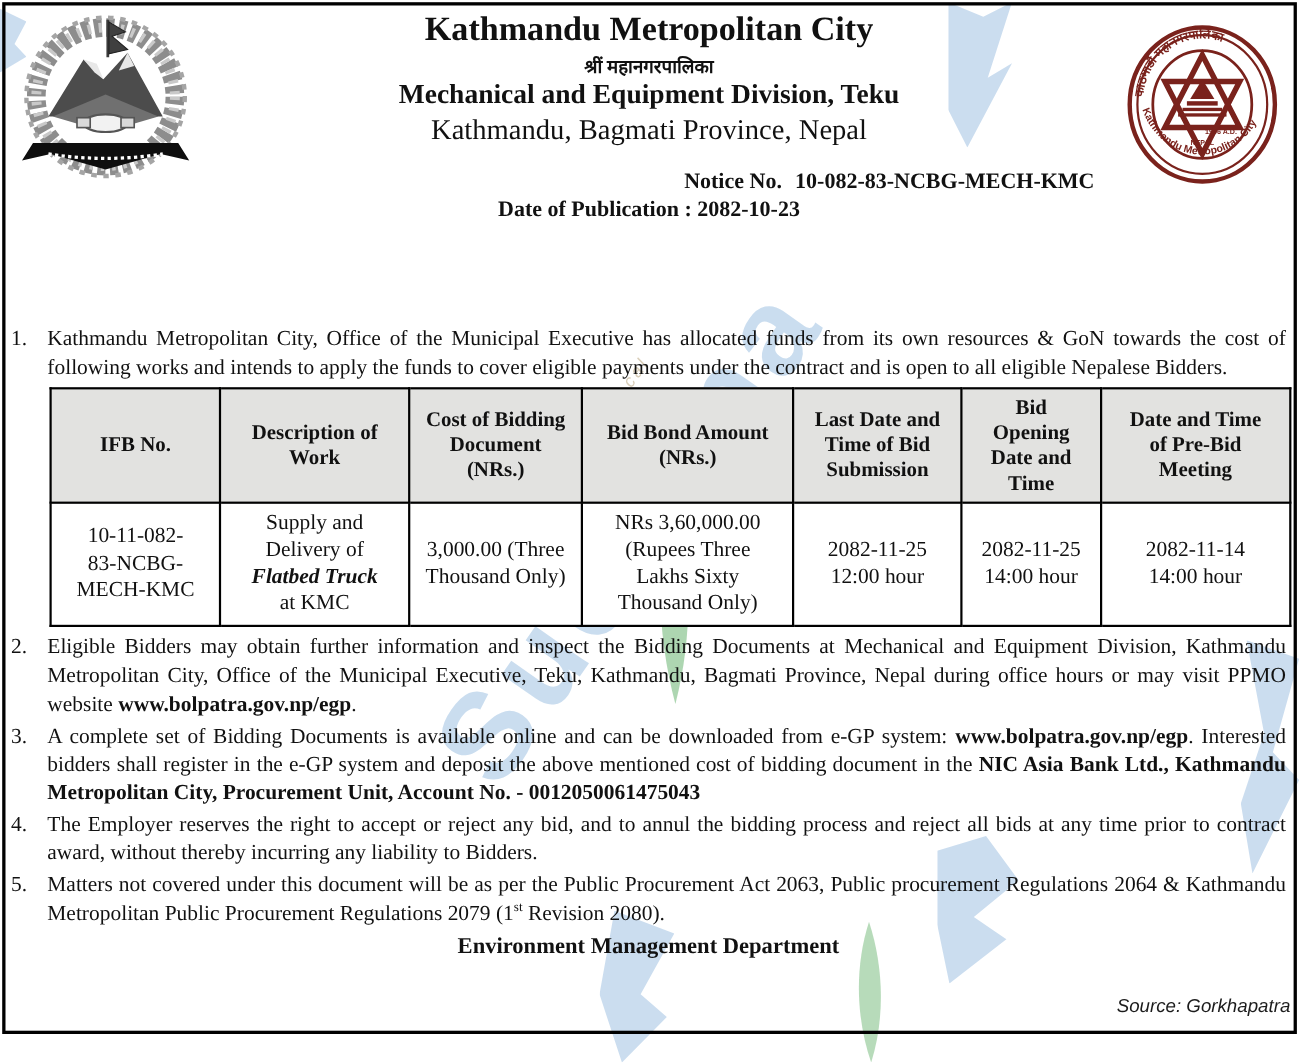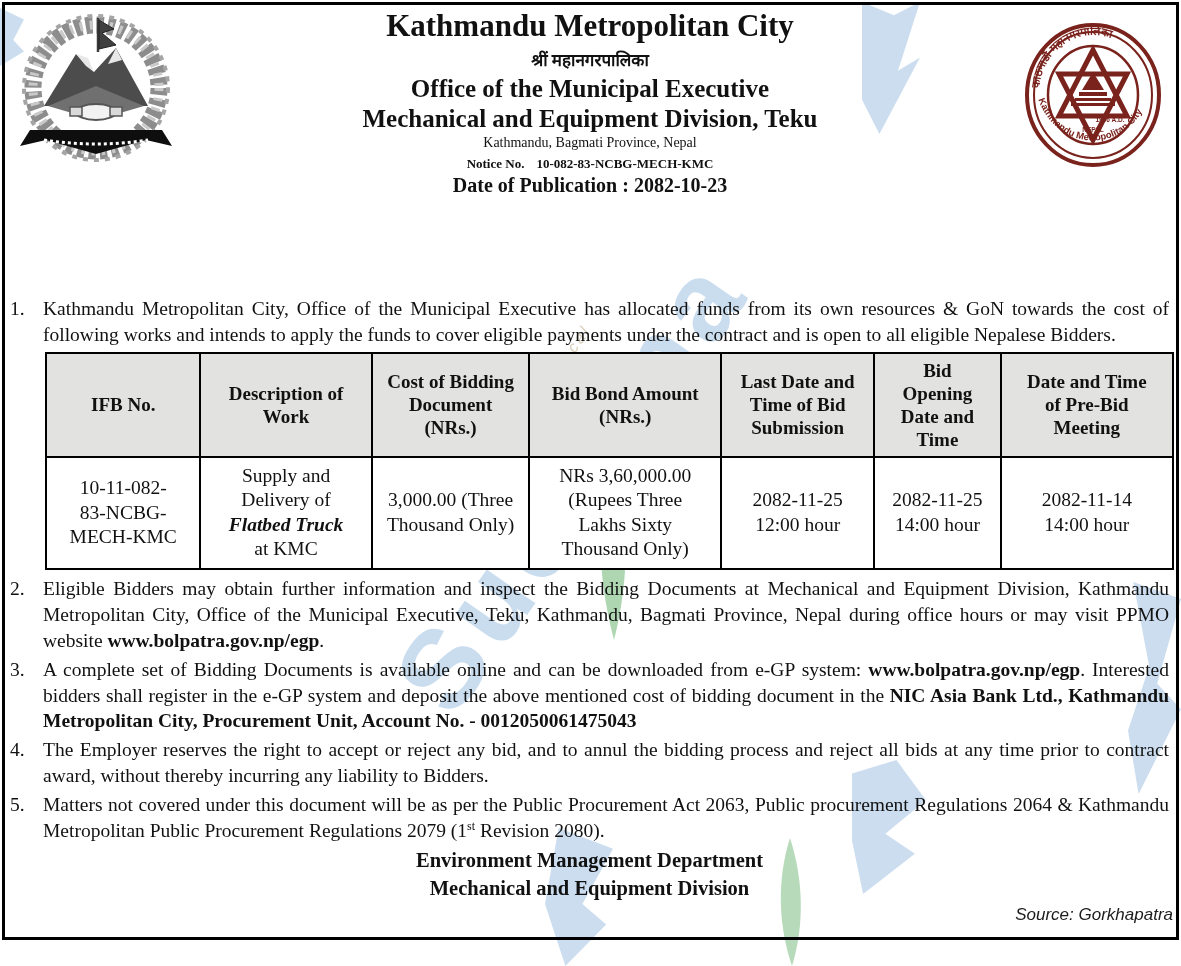--- a/index.html
+++ b/index.html
@@ -27,26 +27,26 @@
   }
   .content{position:absolute;left:0;top:0;width:1181px;height:966px;z-index:2;}
   
   .logo-left{position:absolute;left:14px;top:8px;}
   .logo-right{position:absolute;left:1022px;top:20px;}
   .header-center{position:absolute;left:185px;top:6px;width:810px;text-align:center;}
   .h-title{font-size:31px;font-weight:bold;margin:2px 0 0 0;}
   .h-dev{font-size:17px;font-weight:bold;margin:4px 0 0 0;}
   .h-office{font-size:25px;font-weight:bold;margin:4px 0 0 0;}
   .h-division{font-size:25px;font-weight:bold;margin:2px 0 0 0;}
-  .h-address{font-size:14px;margin:2px 0 0 0;}
+  .h-address{font-size:26px;margin:2px 0 0 0;}
   .h-banner{
     display:inline-block;background:#0c0c0c;color:#fff;font-size:27px;font-weight:bold;
     padding:3px 30px 6px 30px;margin-top:5px;
   }
-  .h-notice{font-size:13px;font-weight:bold;margin-top:5px;}
+  .h-notice{font-size:20px;font-weight:bold;margin-top:21px;text-align:right;}
   .h-notice .gap{display:inline-block;width:12px;}
   .h-pub{font-size:20px;font-weight:bold;margin-top:2px;}
   
   .list-area{position:absolute;left:10px;top:296px;width:1163px;}
   .list-item{display:flex;margin:0 0 3px 0;}
   .list-item .num{flex:none;width:33px;font-size:19.5px;line-height:1.33;}
   .list-item .txt{flex:1;font-size:19.5px;line-height:1.33;text-align:justify;padding-right:4px;}
   .txt b{font-weight:bold;}
   sup{font-size:12px;vertical-align:super;line-height:0;}
   
@@ -139,21 +139,20 @@
     <text font-family="Liberation Sans, sans-serif" font-size="9.5" font-weight="bold" fill="#7a221c">
       <textPath href="#arcBottom" startOffset="6%" id="seal-bottom-text">Kathmandu Metropolitan City</textPath>
     </text>
     <text x="88" y="102" font-family="Liberation Sans, sans-serif" font-size="6.5" font-weight="bold" fill="#7a221c" text-anchor="middle" id="seal-year-text">1996 A.D.</text>
     <text x="71" y="112" font-family="Liberation Sans, sans-serif" font-size="6.5" font-weight="bold" fill="#7a221c" text-anchor="middle" id="seal-country-text">NEPAL</text>
   </svg>
 
   <div class="header-center">
     <div class="h-title">Kathmandu Metropolitan City</div>
     <div class="h-dev">श्रीं महानगरपालिका</div>
-    <div class="h-office">Office of the Municipal Executive</div>
     <div class="h-division">Mechanical and Equipment Division, Teku</div>
     <div class="h-address">Kathmandu, Bagmati Province, Nepal</div>
     <div class="h-notice">
       <span>Notice No.</span><span class="gap"></span><span>10-082-83-NCBG-MECH-KMC</span>
     </div>
     <div class="h-pub">Date of Publication : 2082-10-23</div>
   </div>
 
   <div class="list-area">
     <div id="list-top">
@@ -234,18 +233,17 @@
           <div class="txt">The Employer reserves the right to accept or reject any bid, and to annul the bidding process and reject all bids at any time prior to contract award, without thereby incurring any liability to Bidders.</div>
         </div>
         <div class="list-item">
           <span class="num">5.</span>
           <div class="txt">Matters not covered under this document will be as per the Public Procurement Act 2063, Public procurement Regulations 2064 &amp; Kathmandu Metropolitan Public Procurement Regulations 2079 (1<sup>st</sup> Revision 2080).</div>
         </div>
       </div>
 
     <div class="signature">
       <div>Environment Management Department</div>
-      <div>Mechanical and Equipment Division</div>
     </div>
   </div>
 </div>
 
 <div class="source-line">Source: Gorkhapatra</div>
 
 </body></html>

